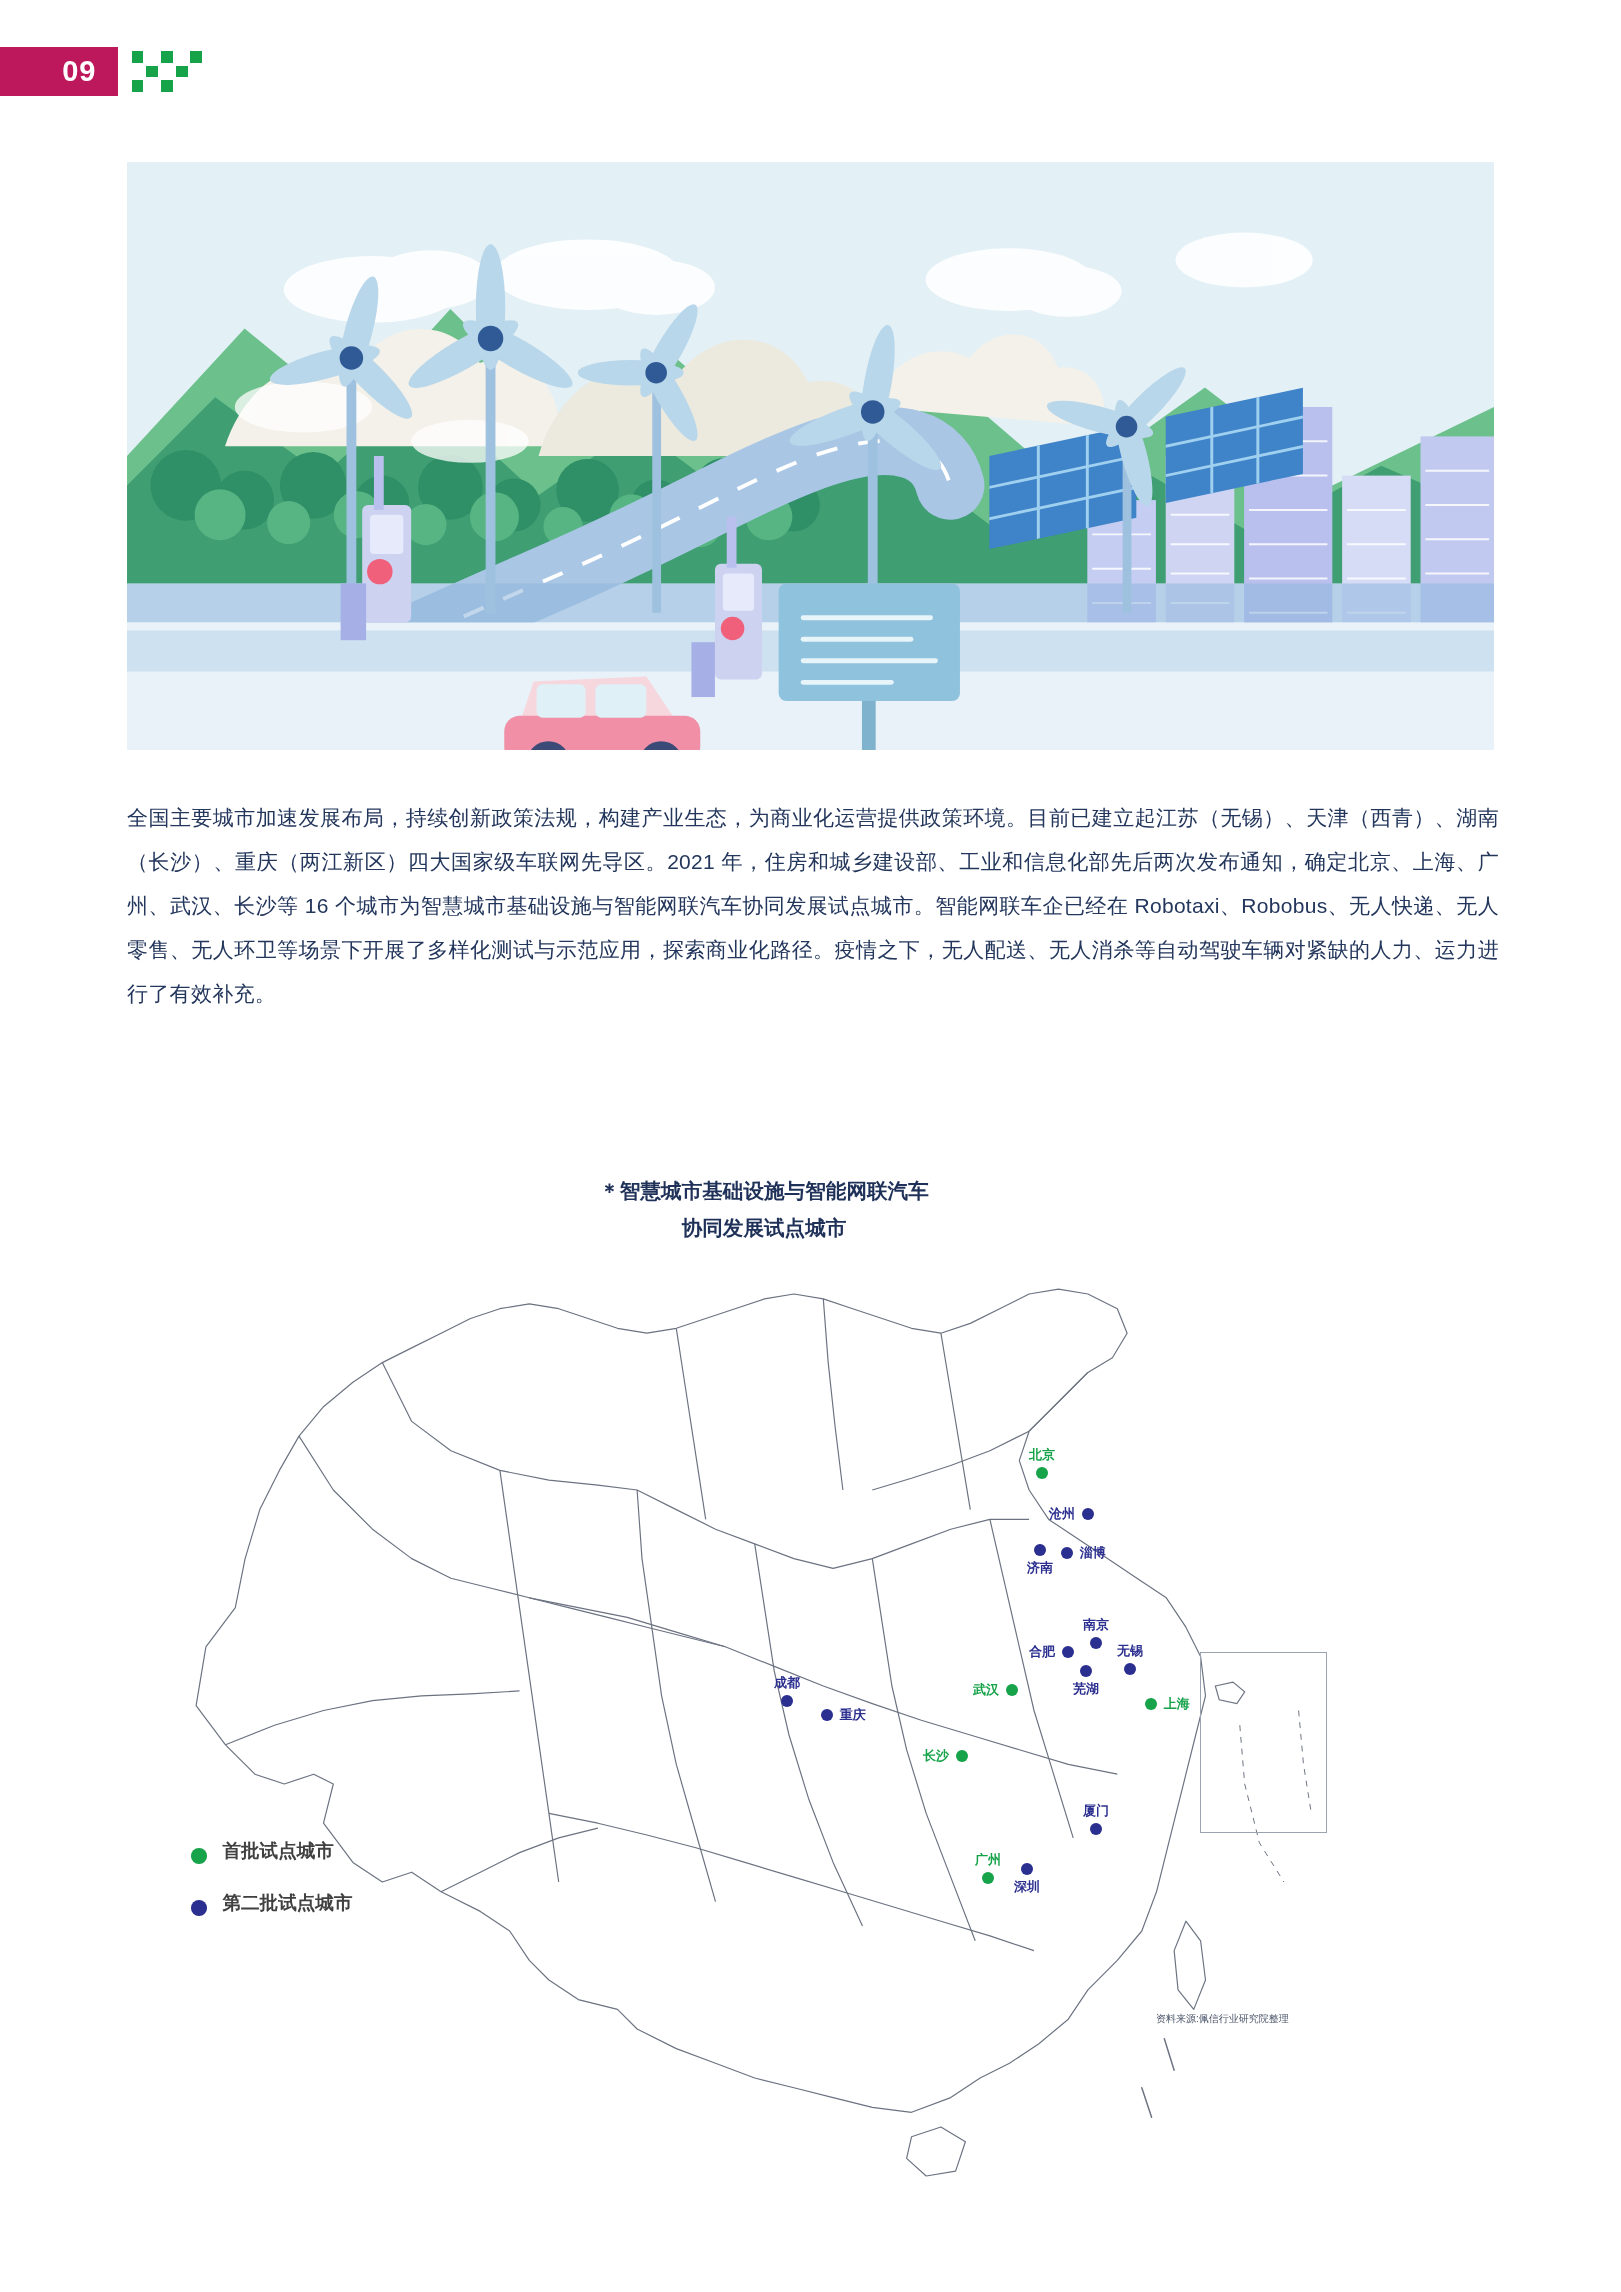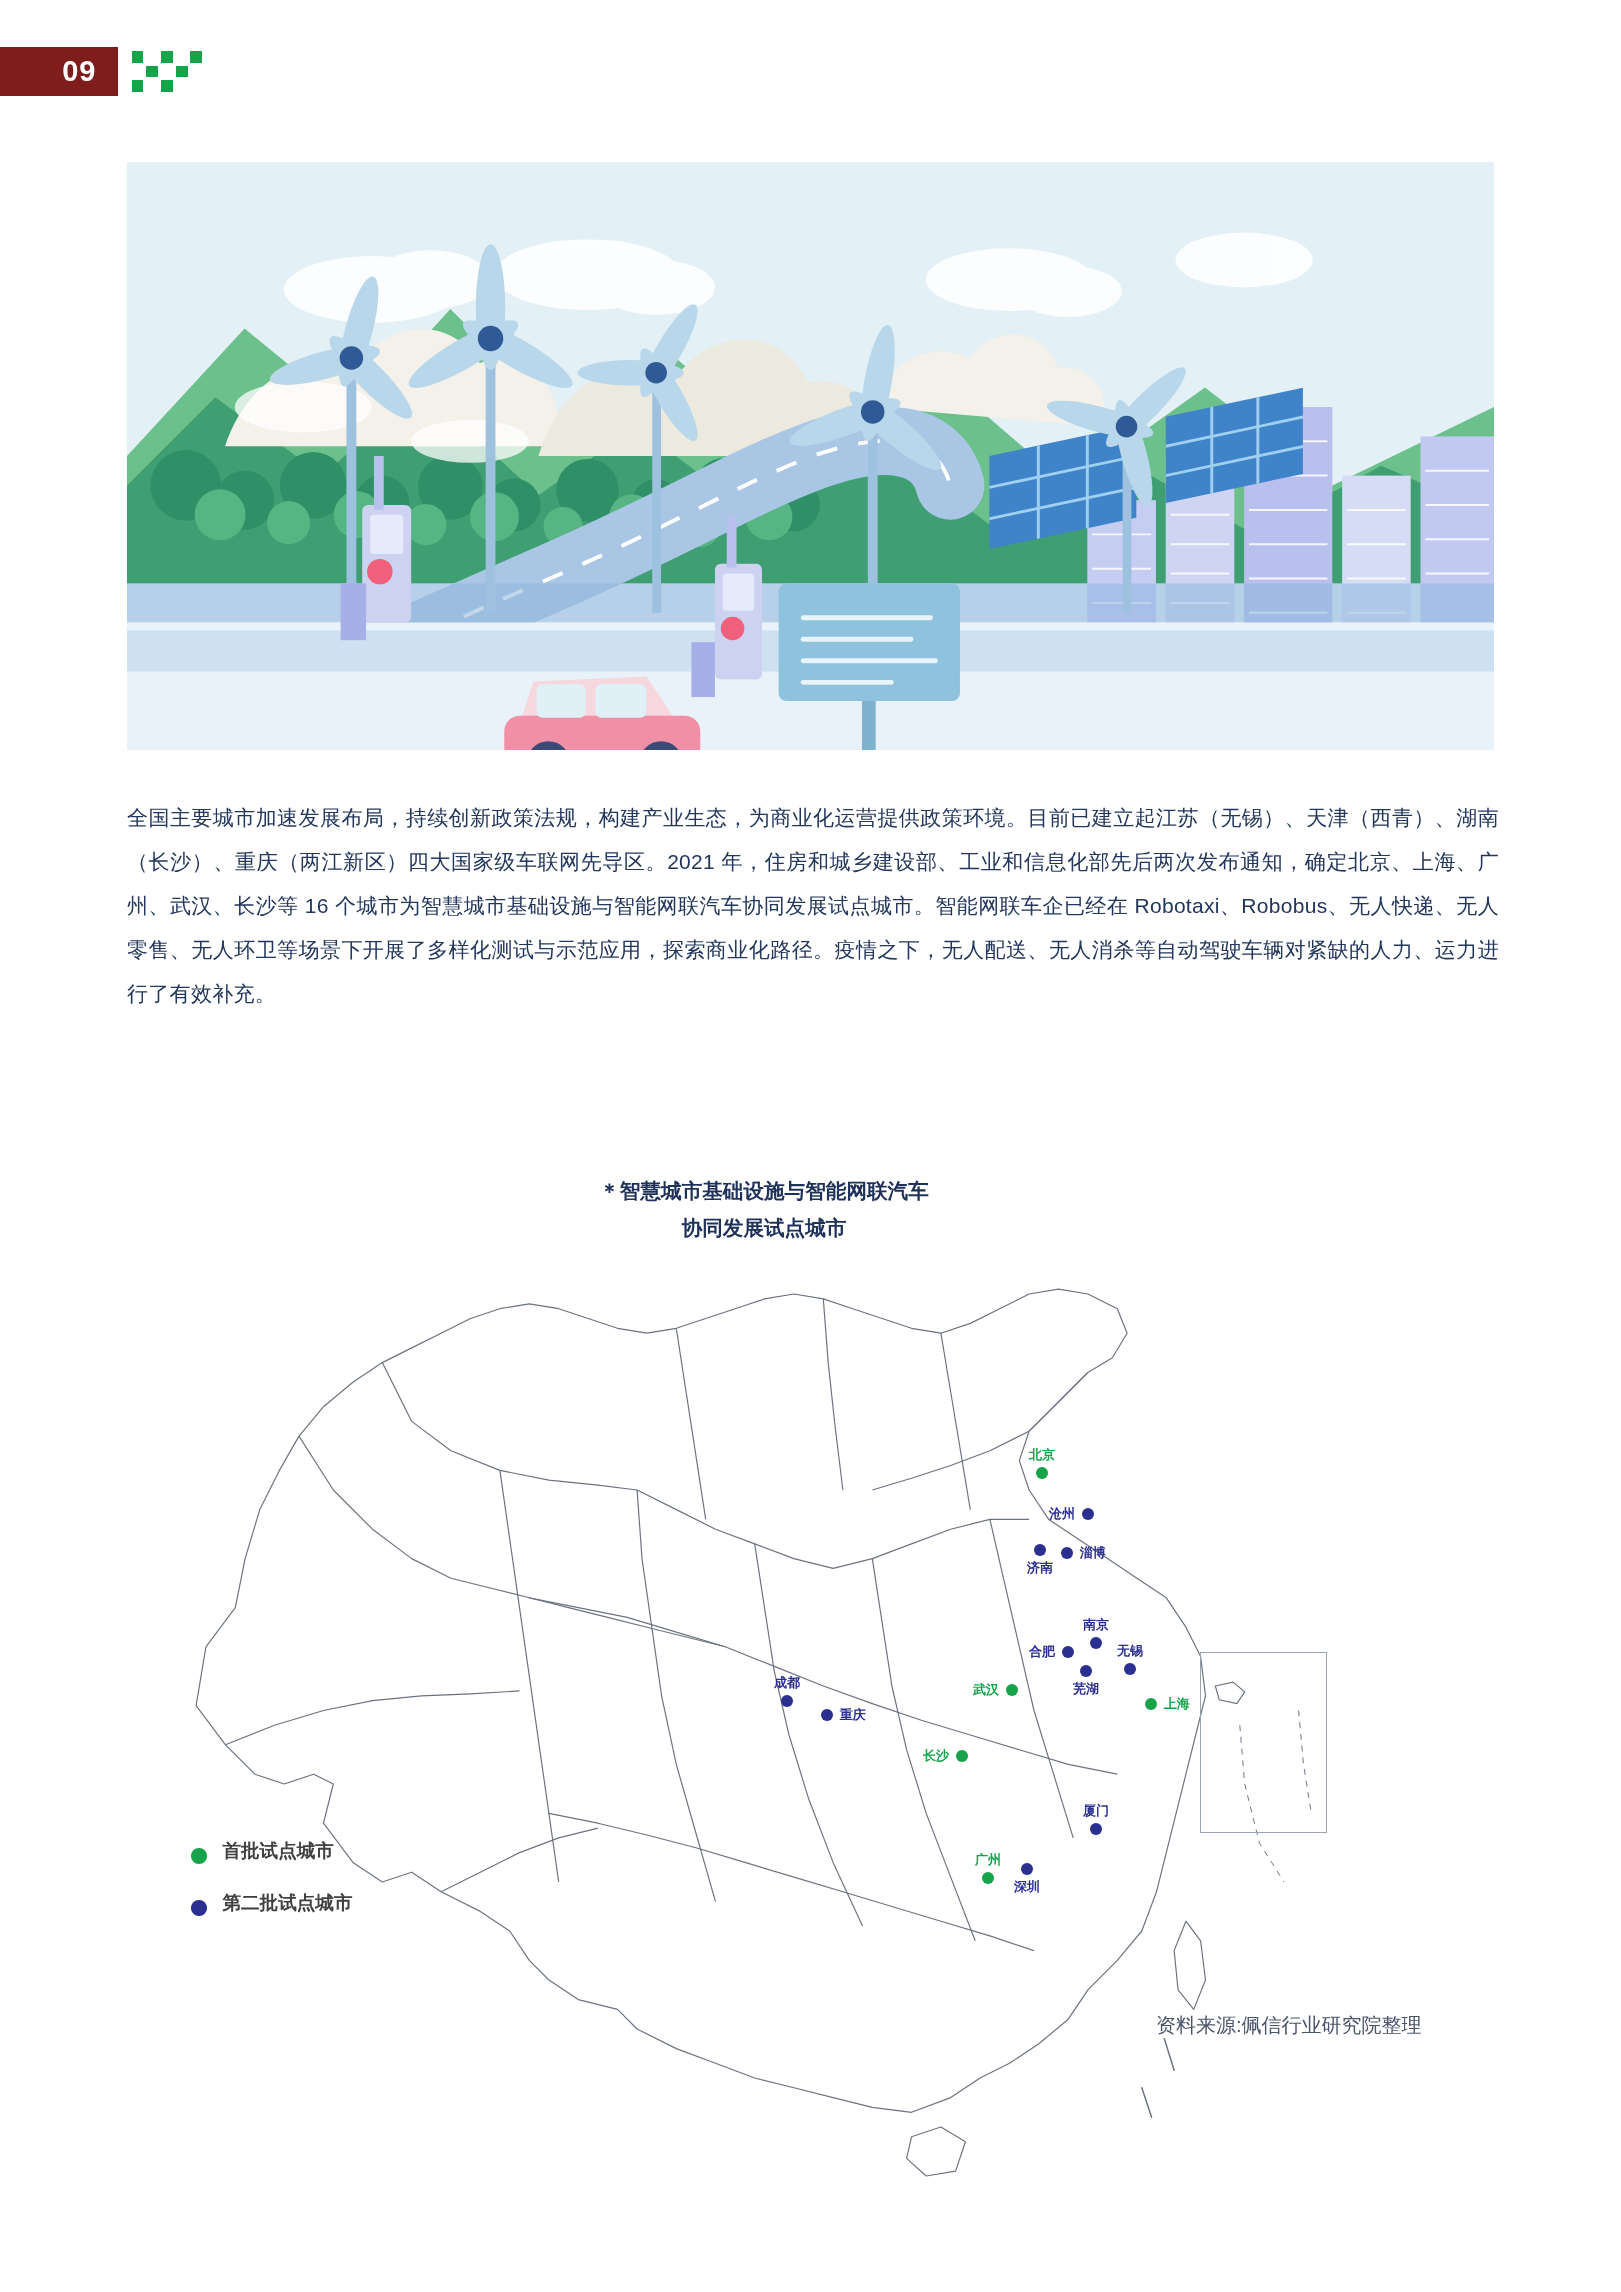--- a/index.html
+++ b/index.html
@@ -19,21 +19,21 @@
   
   .page-header {
     position: absolute;
     left: 0;
     top: 47px;
     display: flex;
     align-items: center;
     height: 49px;
   }
   .page-number-block {
-    background: #7f1d1d;
+    background: #be185d;
     width: 118px;
     height: 49px;
     display: flex;
     align-items: center;
     justify-content: flex-end;
     padding-right: 21.6px;
     box-sizing: border-box;
   }
   .page-number-block span {
     color: #ffffff;
@@ -164,21 +164,21 @@
     border-radius: 50%;
     margin-right: 15.7px;
   }
   .legend-row.batch1 .sw { background: #16a34a; }
   .legend-row.batch2 .sw { background: #2b2f8f; }
 
   .source-note {
     position: absolute;
     left: 1068px;
     top: 914px;
-    font-size: 20px;
+    font-size: 10px;
     color: #4a5468;
   }
 
   .inset-box {
     position: absolute;
     left: 1112px;
     top: 554px;
     width: 127px;
     height: 181px;
     border: 1px solid #9aa3b0;

